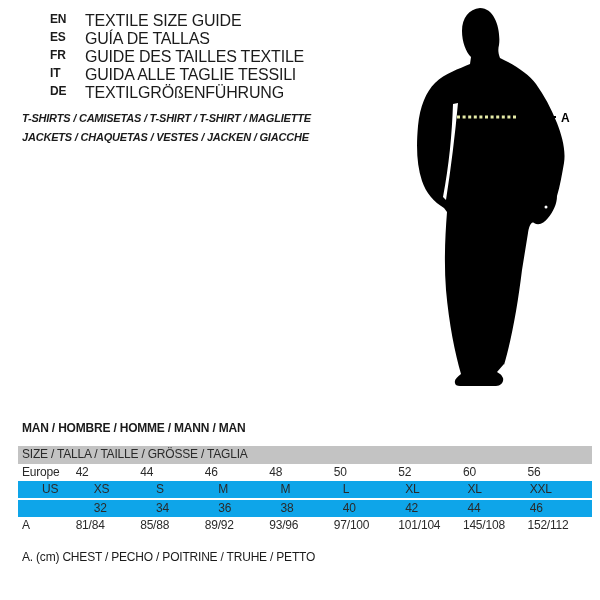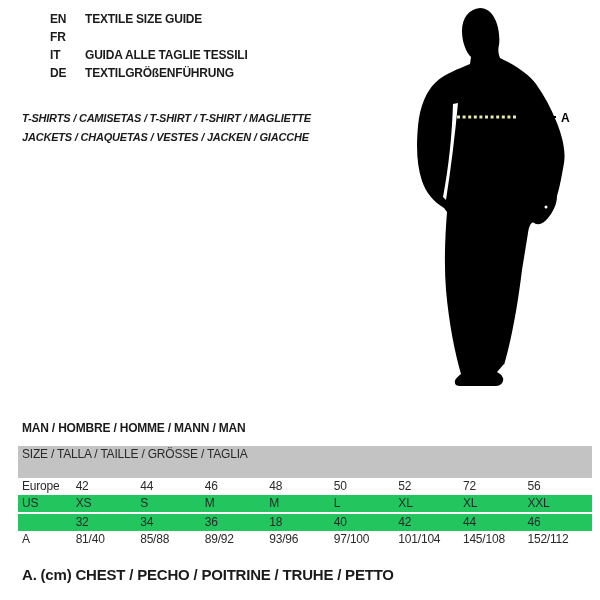--- a/index.html
+++ b/index.html
@@ -4,49 +4,54 @@
 <style>
   html,body{margin:0;padding:0;}
   body{
     width:600px;height:600px;position:relative;background:#ffffff;
     font-family:"Liberation Sans", sans-serif;color:#1b1b1b;overflow:hidden;
   }
   
   .langs{position:absolute;left:22px;top:12px;}
   .lang-row{display:flex;height:18px;align-items:flex-start;margin-left:28px;}
   .lang-code{width:35px;font-weight:bold;font-size:12px;letter-spacing:-0.2px;}
-  .lang-label{font-weight:bold;font-size:12px;letter-spacing:-0.2px;white-space:nowrap;}
+  .lang-label{font-weight:normal;font-size:16px;letter-spacing:-0.2px;white-space:nowrap;}
   
   .cats{position:absolute;left:22px;top:109px;}
   .cat-line{font-weight:bold;font-size:11px;line-height:19px;letter-spacing:-0.2px;white-space:nowrap;font-style:italic;}
   
   .figure{position:absolute;left:410px;top:0;width:190px;height:400px;}
   
   .man-title{position:absolute;left:22px;top:421px;font-weight:bold;font-size:12px;letter-spacing:-0.2px;}
   
   .table{position:absolute;left:18px;top:446px;width:574px;}
-  .t-head{height:32px;line-height:17px;background:#c3c3c3;padding-left:4px;font-size:12px;color:#2a2a2a;letter-spacing:-0.2px;}
+  .t-head{height:18px;line-height:17px;background:#c3c3c3;padding-left:4px;font-size:12px;color:#2a2a2a;letter-spacing:-0.2px;}
   .t-row{display:flex;height:17px;line-height:17px;font-size:12px;color:#2a2a2a;}
-  .t-row.shaded{background:#22c55e;}
+  .t-row.shaded{background:#0ea5e9;padding-left:20px;}
   .t-row.gap{border-bottom:2px solid #ffffff;}
   .t-label{width:54px;padding-left:4px;letter-spacing:-0.2px;}
   .t-cell{width:65px;text-align:left;letter-spacing:-0.2px;}
   
-  .footnote{position:absolute;left:22px;top:566px;font-weight:bold;font-size:15px;letter-spacing:-0.2px;white-space:nowrap;}
+  .footnote{position:absolute;left:22px;top:550px;font-weight:normal;font-size:12px;letter-spacing:-0.2px;white-space:nowrap;}
 </style>
 </head>
 <body>
 
 <div class="langs">
   <div class="lang-row">
     <span class="lang-code">EN</span>
     <span class="lang-label">TEXTILE SIZE GUIDE</span>
   </div>
   <div class="lang-row">
+    <span class="lang-code">ES</span>
+    <span class="lang-label">GUÍA DE TALLAS</span>
+  </div>
+  <div class="lang-row">
     <span class="lang-code">FR</span>
+    <span class="lang-label">GUIDE DES TAILLES TEXTILE</span>
   </div>
   <div class="lang-row">
     <span class="lang-code">IT</span>
     <span class="lang-label">GUIDA ALLE TAGLIE TESSILI</span>
   </div>
   <div class="lang-row">
     <span class="lang-code">DE</span>
     <span class="lang-label">TEXTILGRÖßENFÜHRUNG</span>
   </div>
 </div>
@@ -106,51 +111,51 @@
   <div class="t-head">SIZE / TALLA / TAILLE / GRÖSSE / TAGLIA</div>
 
   <div class="t-row">
     <div class="t-label">Europe</div>
     <div class="t-cell">42</div>
     <div class="t-cell">44</div>
     <div class="t-cell">46</div>
     <div class="t-cell">48</div>
     <div class="t-cell">50</div>
     <div class="t-cell">52</div>
-    <div class="t-cell">72</div>
+    <div class="t-cell">60</div>
     <div class="t-cell">56</div>
   </div>
 
   <div class="t-row shaded gap">
     <div class="t-label">US</div>
     <div class="t-cell">XS</div>
     <div class="t-cell">S</div>
     <div class="t-cell">M</div>
     <div class="t-cell">M</div>
     <div class="t-cell">L</div>
     <div class="t-cell">XL</div>
     <div class="t-cell">XL</div>
     <div class="t-cell">XXL</div>
   </div>
 
   <div class="t-row shaded">
     <div class="t-label"></div>
     <div class="t-cell">32</div>
     <div class="t-cell">34</div>
     <div class="t-cell">36</div>
-    <div class="t-cell">18</div>
+    <div class="t-cell">38</div>
     <div class="t-cell">40</div>
     <div class="t-cell">42</div>
     <div class="t-cell">44</div>
     <div class="t-cell">46</div>
   </div>
 
   <div class="t-row">
     <div class="t-label">A</div>
-    <div class="t-cell">81/40</div>
+    <div class="t-cell">81/84</div>
     <div class="t-cell">85/88</div>
     <div class="t-cell">89/92</div>
     <div class="t-cell">93/96</div>
     <div class="t-cell">97/100</div>
     <div class="t-cell">101/104</div>
     <div class="t-cell">145/108</div>
     <div class="t-cell">152/112</div>
   </div>
 </div>
 

